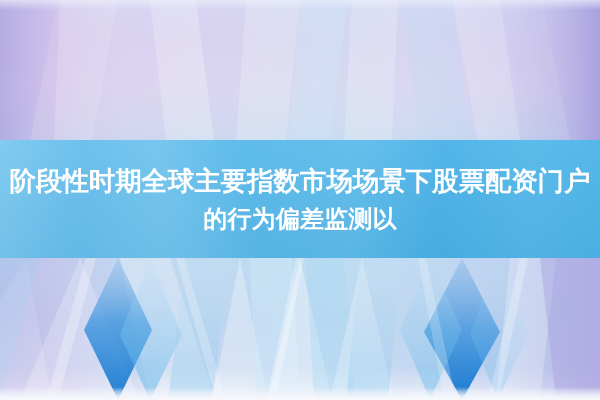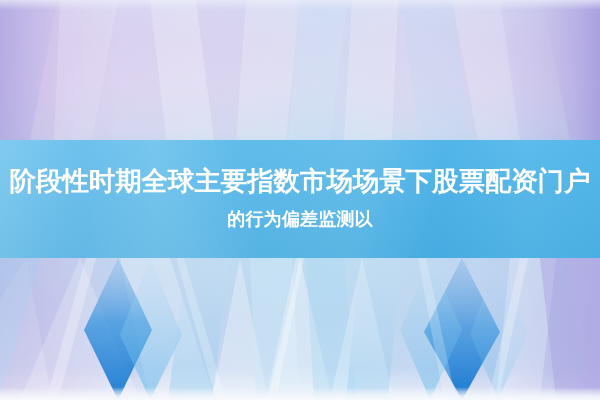--- a/index.html
+++ b/index.html
@@ -113,21 +113,21 @@
     line-height: 38px;
     letter-spacing: 0.2px;
     white-space: nowrap;
     text-align: center;
   }
   .title-line-1 {
     font-size: 26.5px;
     letter-spacing: -0.1px;
   }
   .title-line-2 {
-    font-size: 18px;
+    font-size: 24px;
   }
 
   
   .bottom-fade {
     position: absolute;
     left: 0;
     right: 0;
     bottom: 0;
     height: 13px;
     background: linear-gradient(180deg,

